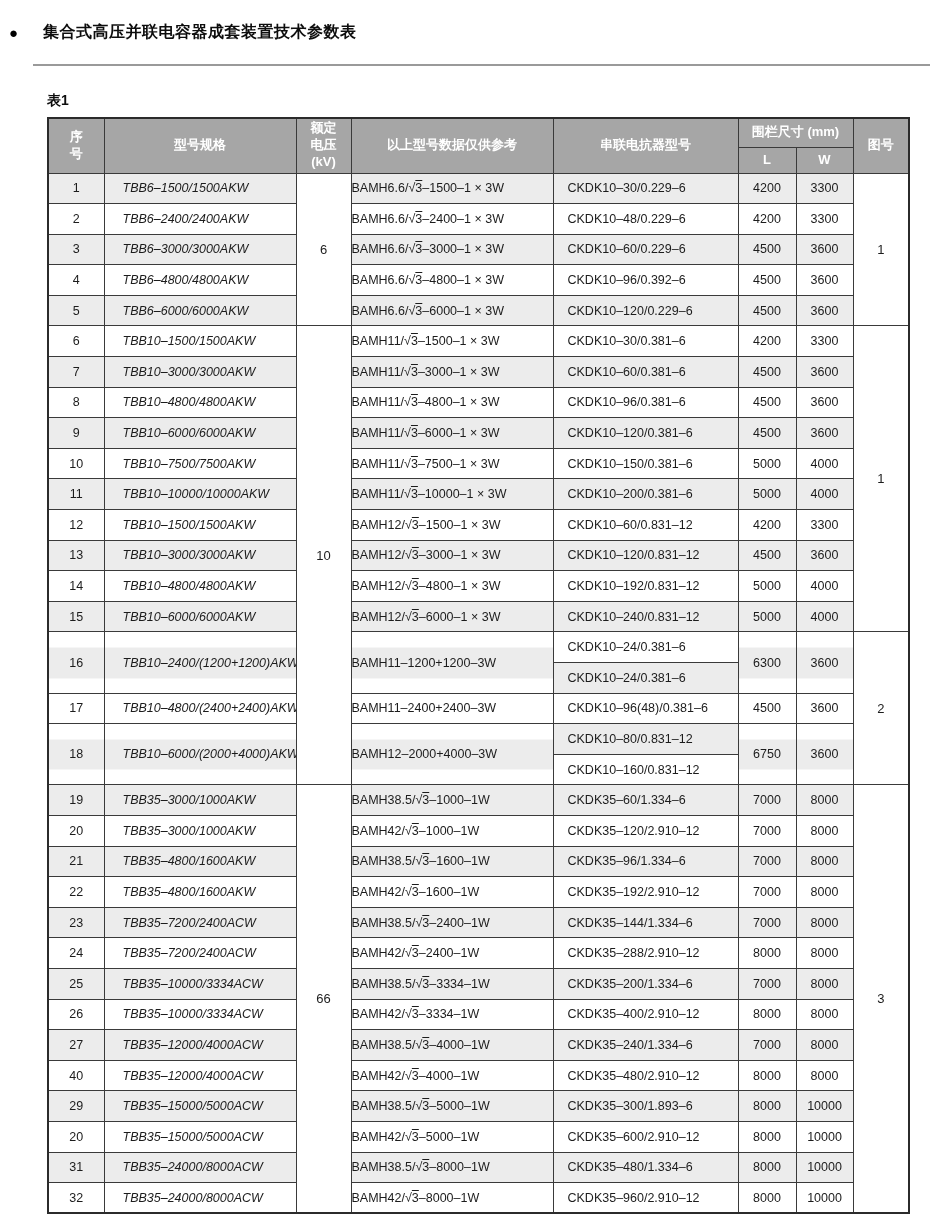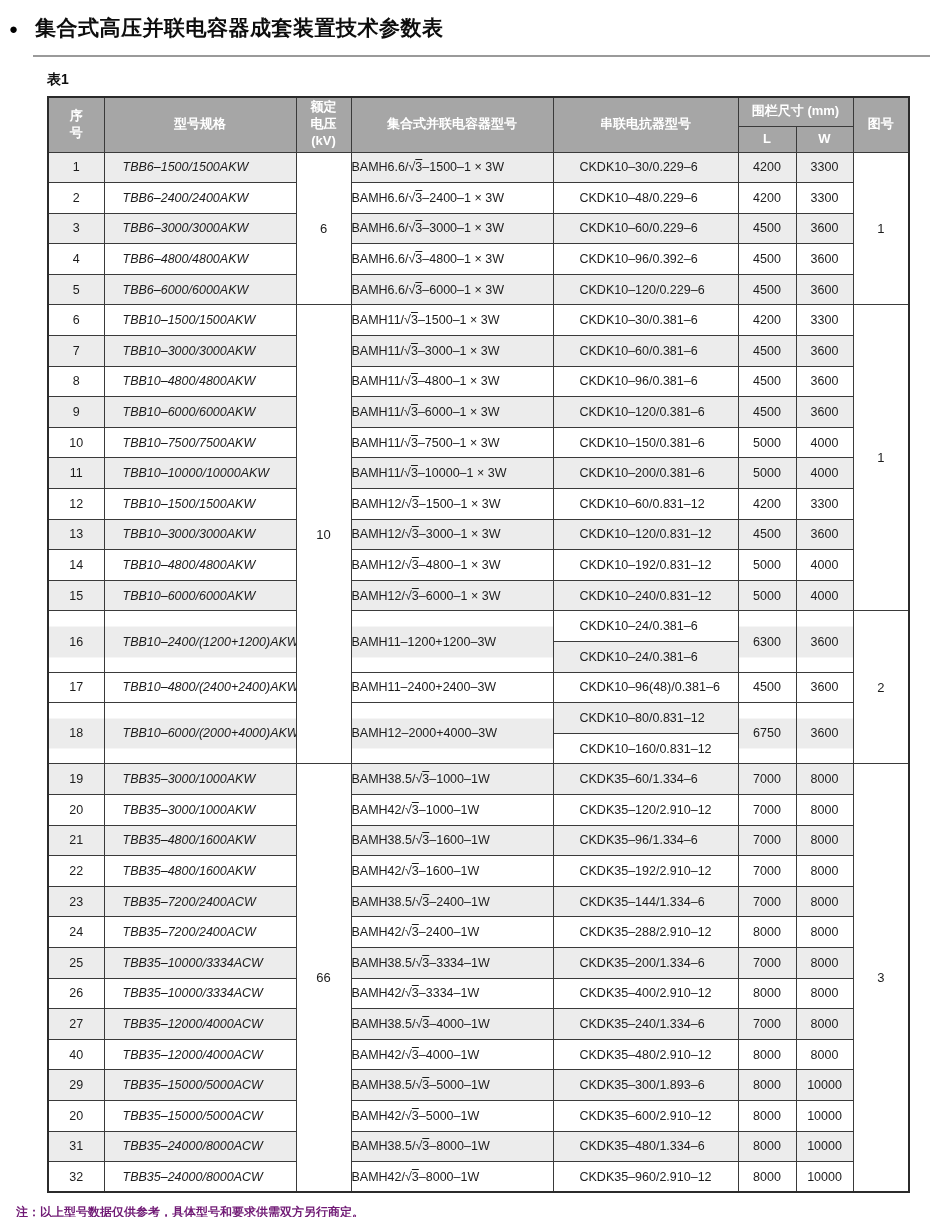--- a/index.html
+++ b/index.html
@@ -6,43 +6,43 @@
   html,body { margin:0; padding:0; }
   body {
     width:950px; height:1217px; background:#ffffff;
     font-family:"Liberation Sans", sans-serif; color:#111;
     overflow:hidden;
   }
   .page { position:relative; width:950px; height:1217px; }
 
   .title-row { display:flex; align-items:center; gap:9px; padding:6px 0 0 9px; }
   .bullet { font-size:15px; line-height:1; color:#000; }
-  h1.title { font-size:21px; font-weight:bold; margin:8px; color:#0d0d0d; letter-spacing:0.5px; }
+  h1.title { font-size:16px; font-weight:bold; margin:16px; color:#0d0d0d; letter-spacing:0.5px; }
   .rule { height:2px; background:#9a9a9a; margin:5px 20px 0 33px; }
 
-  .table-label { margin:14px 0 7px 47px; font-weight:bold; font-size:14px; color:#0d0d0d; }
+  .table-label { margin:26px 0 7px 47px; font-weight:bold; font-size:14px; color:#0d0d0d; }
 
   table { border-collapse:collapse; table-layout:fixed; margin-left:47px; width:861px; border:2px solid #2b2b2b; }
   th, td { border:1px solid #3a3a3a; padding:0; vertical-align:middle; }
 
   thead th {
     background:#a6a6a6; color:#ffffff; font-size:13px; font-weight:bold;
     text-align:center; white-space:pre-line; line-height:1.3;
   }
   thead tr.h1 { height:29px; }
   thead tr.h2 { height:26px; }
 
   tbody tr { height:30.6px; }
   tbody td { font-size:12.5px; color:#1c1c1c; white-space:nowrap; overflow:hidden; }
 
   .c-seq   { text-align:center; }
   .c-model { text-align:left; padding-left:18px;font-style:italic; }
   .c-volt  { text-align:center; background:#ffffff; font-size:13px; }
   .c-cap   { text-align:left; }
-  .c-react { text-align:left; padding-left:26px; }
+  .c-react { text-align:left; padding-left:14px; }
   .c-num   { text-align:center; }
   .c-fig   { text-align:center; background:#ffffff; font-size:13px; }
 
   .odd  { background:#ececec; }
   .even { background:#ffffff; }
   .band { background:linear-gradient(to bottom, #ffffff 25%, #ececec 25%, #ececec 75%, #ffffff 75%); }
 
   .ov { text-decoration:overline; }
 
   .footnote { margin:11px 0 0 16px; font-size:12px; color:#701a75;font-weight:bold; }
@@ -72,21 +72,21 @@
         <col style="width:56px">
     </colgroup>
     <thead>
       <tr class="h1">
         <th rowspan="2">序
 号</th>
         <th rowspan="2">型号规格</th>
         <th rowspan="2">额定
 电压
 (kV)</th>
-        <th rowspan="2">集合式并联电容器型号</th>
+        <th rowspan="2">以上型号数据仅供参考</th>
         <th rowspan="2">串联电抗器型号</th>
         <th colspan="2">围栏尺寸 (mm)</th>
         <th rowspan="2">图号</th>
       </tr>
       <tr class="h2">
         <th>L</th>
         <th>W</th>
       </tr>
     </thead>
     <tbody>

